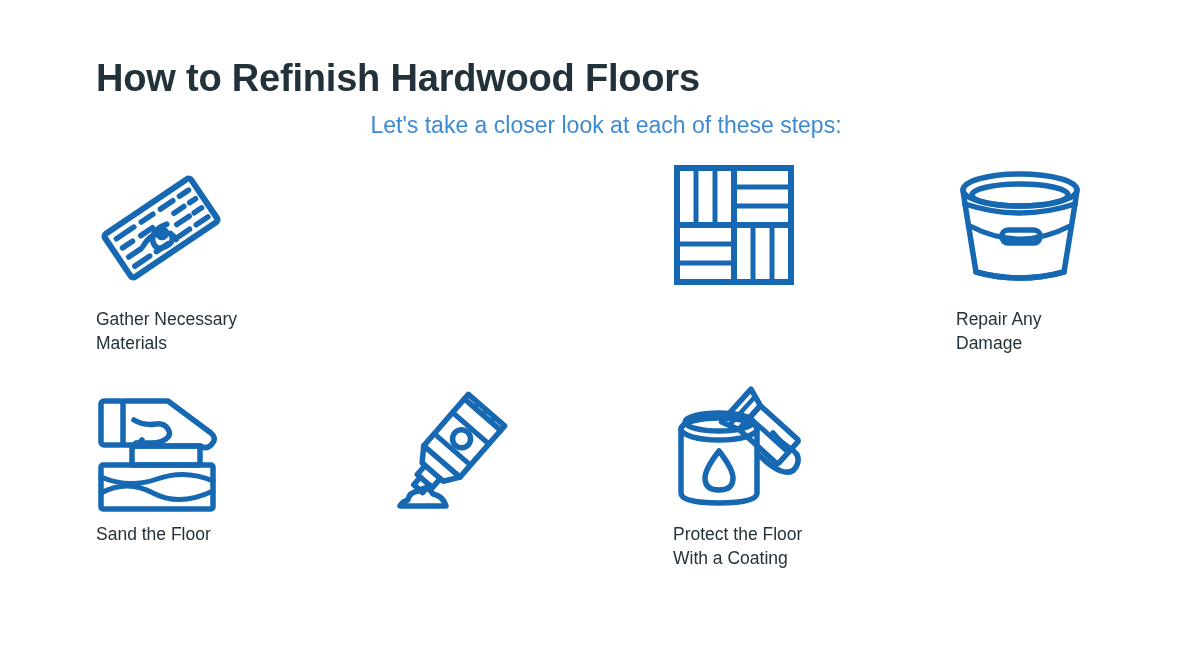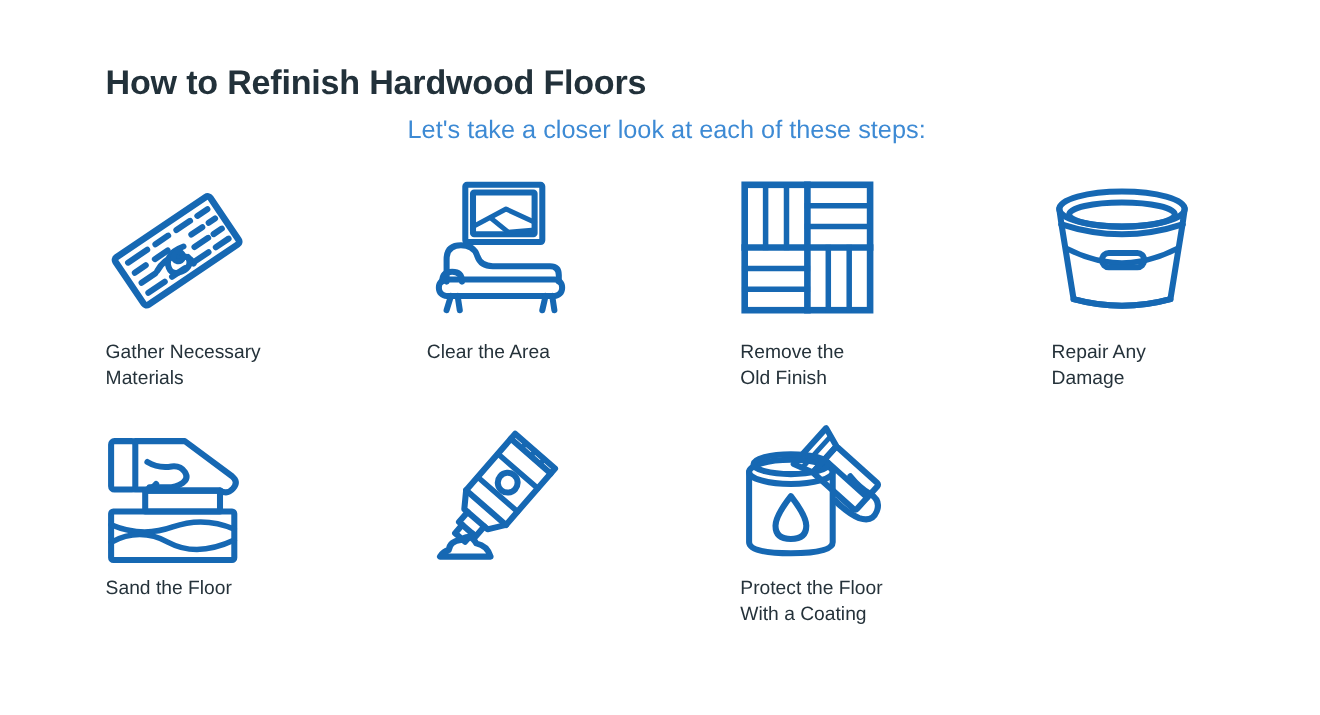--- a/index.html
+++ b/index.html
@@ -24,21 +24,21 @@
   }
 
   .header {
     position: absolute;
     left: 96px;
     top: 58px;
     width: 1020px;
   }
 
   .title {
-    font-size: 31px;
+    font-size: 38px;
     font-weight: bold;
     color: #22313a;
     letter-spacing: -0.2px;
     line-height: 1.1;
     margin: 0;
     white-space: nowrap;
   }
 
   .subtitle {
     font-size: 23px;
@@ -138,40 +138,20 @@
               <path d="M40 62 q12 -6 22 -1 q10 5 9 14" stroke-width="5.5"></path>
               <path d="M72 57 q-16 -4 -21 6 q-4 10 7 12 q11 2 12 -8" stroke-width="5.5"></path>
               <circle cx="63" cy="62" r="4.5" stroke-width="5"></circle>
             </g>
           </svg>
         </div>
         <div class="step-label">Gather Necessary
 Materials</div>
       </div>
 
-      <div class="cell c1">
-        <div class="icon-slot">
-          <svg width="140" height="122" viewBox="0 0 140 122" fill="none" stroke="#1668b3" stroke-width="5.5" stroke-linecap="round" stroke-linejoin="round">
-
-            <rect x="35" y="4" width="70" height="52" rx="1.5"></rect>
-            <rect x="42" y="11" width="56" height="38" rx="1"></rect>
-            <path d="M42 42 L72 26 L98 38" stroke-width="4.5"></path>
-            <path d="M58 34 L74 47 L98 45" stroke-width="4.5"></path>
-
-            <path d="M18 92 L18 72 q0 -13 13 -13 q12 0 15 10 q3 9 14 9 L112 78 q8 0 8 8 L120 92"></path>
-            <path d="M14 92 q0 -9 9 -9 q9 0 9 9"></path>
-            <rect x="11" y="90" width="112" height="15" rx="7"></rect>
-            <path d="M22 105 L18 118"></path>
-            <path d="M28 105 L30 118"></path>
-            <path d="M108 105 L105 118"></path>
-            <path d="M114 105 L116 118"></path>
-          </svg>
-        </div>
-        <div class="step-label">Clear the Area</div>
-      </div>
 
       <div class="cell c2">
         <div class="icon-slot">
           <svg width="122" height="122" viewBox="0 0 122 122" fill="none" stroke="#1668b3" stroke-width="6" stroke-linecap="square" stroke-linejoin="miter">
             <rect x="4" y="4" width="114" height="114"></rect>
 
             <line x1="4" y1="61" x2="118" y2="61"></line>
             <line x1="61" y1="4" x2="61" y2="118"></line>
 
             <g stroke-width="5">
@@ -188,22 +168,20 @@
               <line x1="4" y1="80" x2="61" y2="80"></line>
               <line x1="4" y1="99" x2="61" y2="99"></line>
             </g>
 
             <g stroke-width="5">
               <line x1="80" y1="61" x2="80" y2="118"></line>
               <line x1="99" y1="61" x2="99" y2="118"></line>
             </g>
           </svg>
         </div>
-        <div class="step-label">Remove the
-Old Finish</div>
       </div>
 
       <div class="cell c3">
         <div class="icon-slot">
           <svg width="130" height="118" viewBox="0 0 130 118" fill="none" stroke="#1668b3" stroke-width="5.5" stroke-linecap="round" stroke-linejoin="round">
 
             <ellipse cx="64" cy="22" rx="57" ry="16"></ellipse>
 
             <ellipse cx="64" cy="27" rx="48" ry="11"></ellipse>
 

